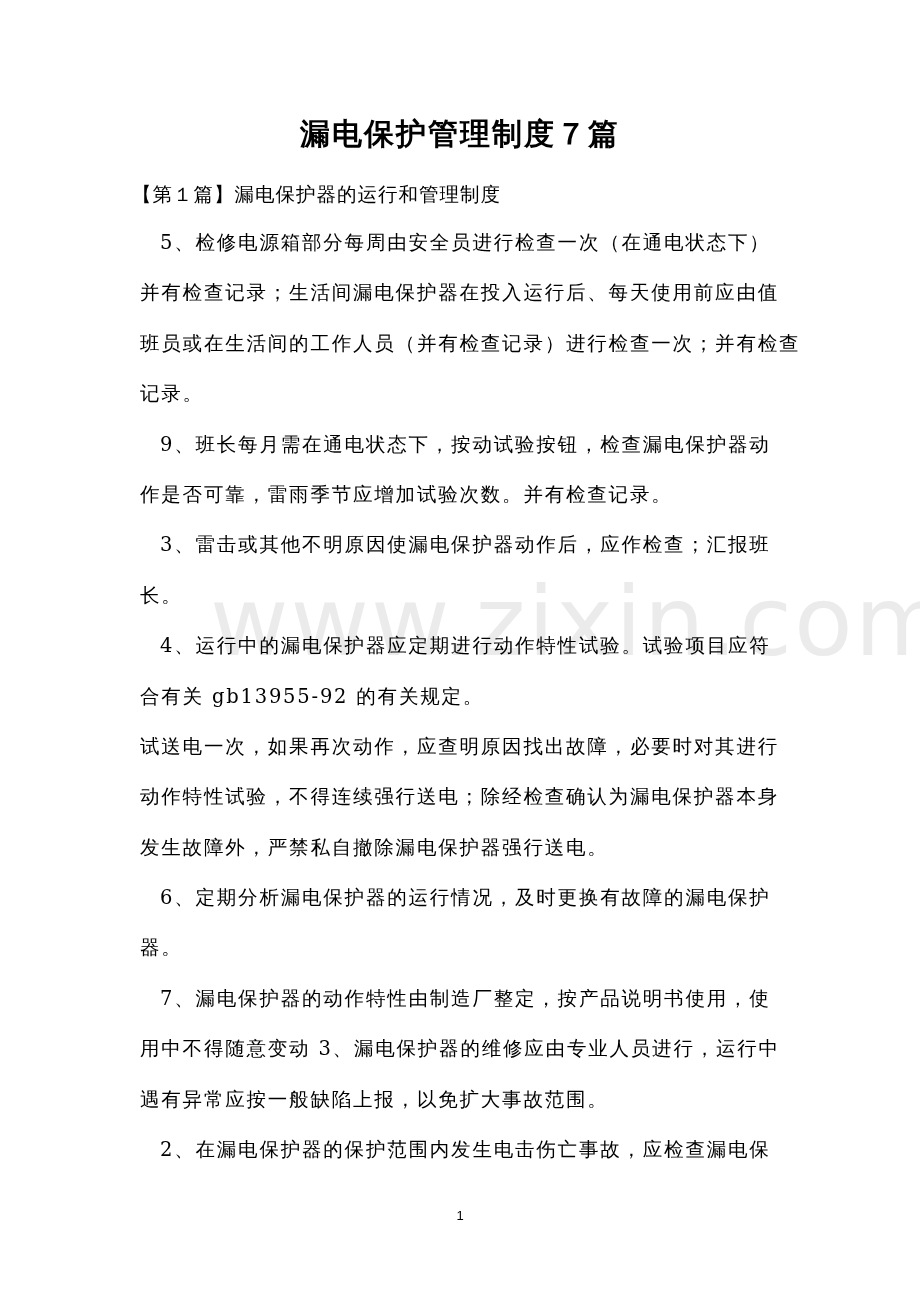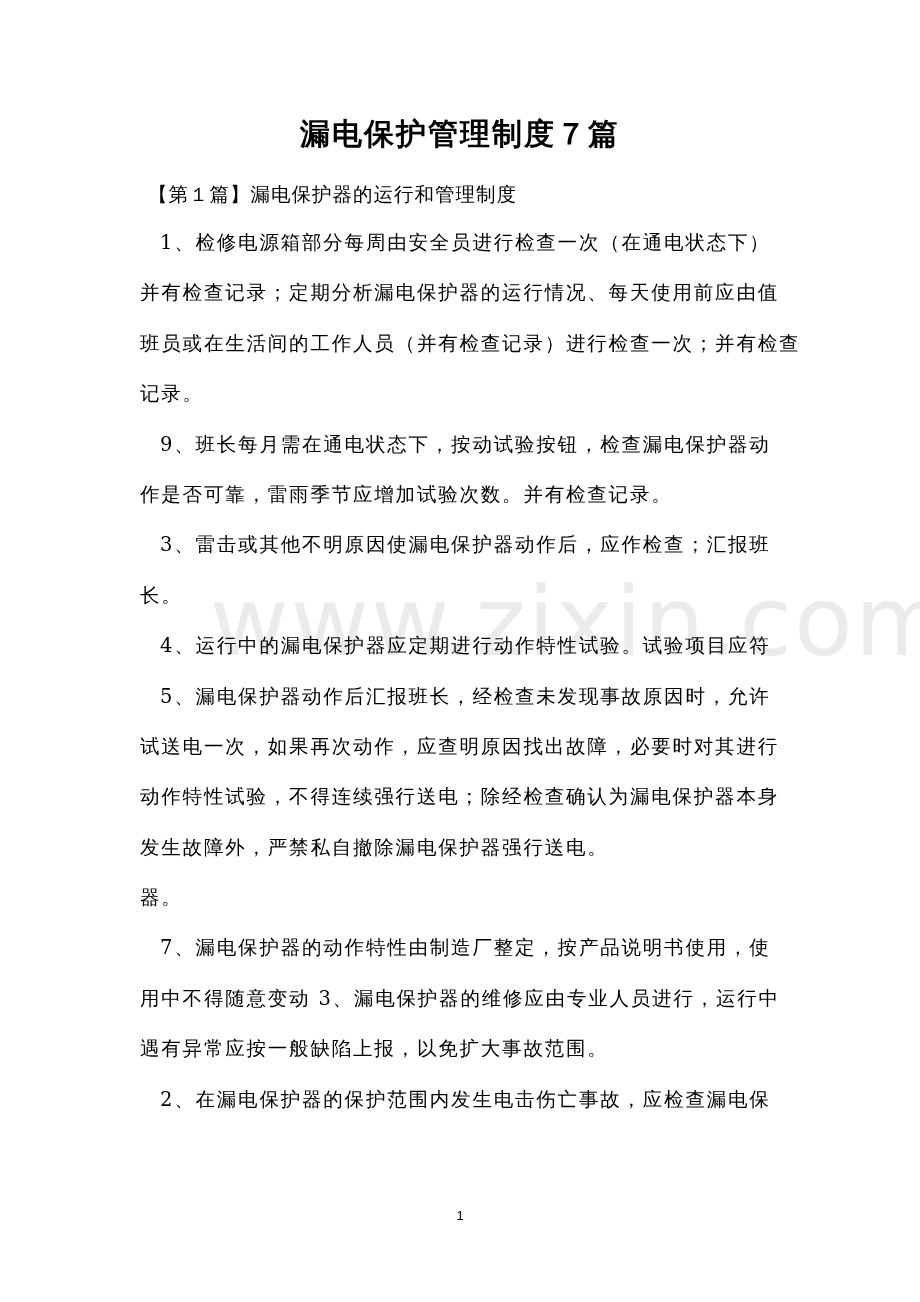--- a/index.html
+++ b/index.html
@@ -28,21 +28,21 @@
       width: 920px;
       text-align: center;
       font-size: 30px;
       font-weight: bold;
       letter-spacing: 2px;
       line-height: 44px;
     }
     .section-heading {
       position: absolute;
       top: 180px;
-      left: 148px;
+      left: 132px;
       font-size: 19.5px;
       line-height: 30px;
       letter-spacing: 1px;
     }
     .body-text {
       position: absolute;
       top: 226px;
       left: 140px;
       width: 640px;
     }
@@ -95,33 +95,34 @@
 
   <div class="watermark">www.zixin.com.cn</div>
 
   <div class="content-layer">
 
     <h1 class="title" style="margin:0;">漏电保护管理制度７篇</h1>
 
     <div class="section-heading">【第１篇】漏电保护器的运行和管理制度</div>
 
     <div class="body-text">
-      <div class="line indent">1、检修电源箱部分每周由安全员进行检查一次（在通电状态下）</div>
-      <div class="line">并有检查记录；定期分析漏电保护器的运行情况、每天使用前应由值</div>
+      <div class="line indent">5、检修电源箱部分每周由安全员进行检查一次（在通电状态下）</div>
+      <div class="line">并有检查记录；生活间漏电保护器在投入运行后、每天使用前应由值</div>
       <div class="line">班员或在生活间的工作人员（并有检查记录）进行检查一次；并有检查</div>
       <div class="line">记录。</div>
       <div class="line indent">9、班长每月需在通电状态下，按动试验按钮，检查漏电保护器动</div>
       <div class="line">作是否可靠，雷雨季节应增加试验次数。并有检查记录。</div>
       <div class="line indent">3、雷击或其他不明原因使漏电保护器动作后，应作检查；汇报班</div>
       <div class="line">长。</div>
       <div class="line indent">4、运行中的漏电保护器应定期进行动作特性试验。试验项目应符</div>
-      <div class="line indent">5、漏电保护器动作后汇报班长，经检查未发现事故原因时，允许</div>
+      <div class="line">合有关 gb13955-92 的有关规定。</div>
       <div class="line">试送电一次，如果再次动作，应查明原因找出故障，必要时对其进行</div>
       <div class="line">动作特性试验，不得连续强行送电；除经检查确认为漏电保护器本身</div>
       <div class="line">发生故障外，严禁私自撤除漏电保护器强行送电。</div>
+      <div class="line indent">6、定期分析漏电保护器的运行情况，及时更换有故障的漏电保护</div>
       <div class="line">器。</div>
       <div class="line indent">7、漏电保护器的动作特性由制造厂整定，按产品说明书使用，使</div>
       <div class="line">用中不得随意变动 3、漏电保护器的维修应由专业人员进行，运行中</div>
       <div class="line">遇有异常应按一般缺陷上报，以免扩大事故范围。</div>
       <div class="line indent">2、在漏电保护器的保护范围内发生电击伤亡事故，应检查漏电保</div>
     </div>
 
     <div class="page-number">1</div>
 
   </div>

